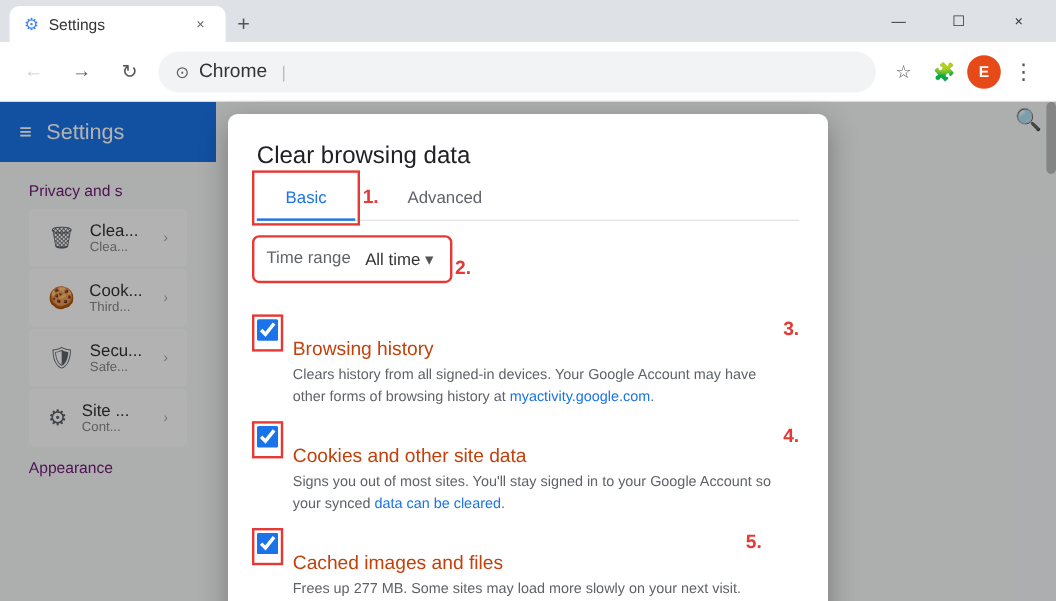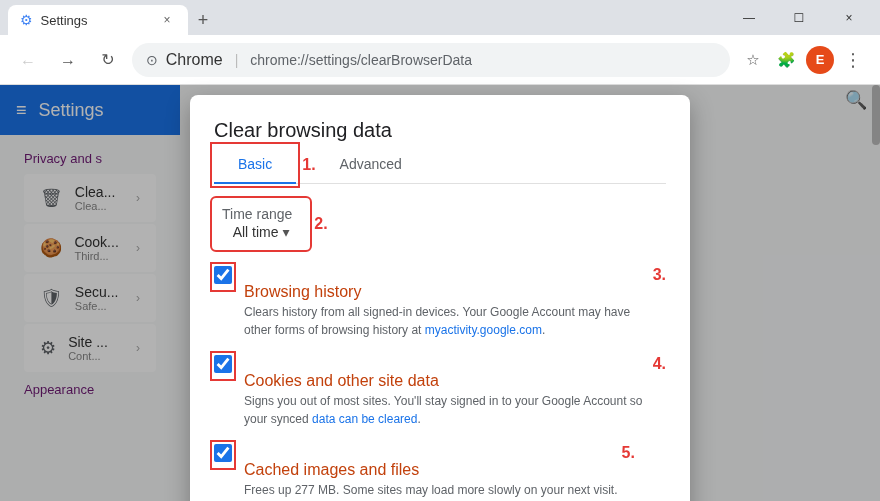--- a/index.html
+++ b/index.html
@@ -177,27 +177,26 @@
       border-bottom: 2px solid #1a73e8;
     }
     .dialog-tab.active.outlined {
       outline: 2px solid #e53935;
       outline-offset: 2px;
     }
 
     
     .time-range-row {
       display: flex;
-      align-items: center;
+      margin-bottom: 16px;
       outline: 2px solid #e53935;
       outline-offset: 2px;
       border-radius: 2px;
       padding: 6px 8px;
       width: fit-content;
-      flex-direction: column;
     }
     .time-range-label {
       font-size: 14px;
       color: #5f6368;
       margin-right: 8px;
     }
     .time-range-select {
       display: flex;
       align-items: center;
       gap: 4px;
@@ -301,21 +300,20 @@
 </div>
 
 <div class="address-bar">
   <div class="nav-btn disabled">←</div>
   <div class="nav-btn">→</div>
   <div class="nav-btn">↻</div>
   <div class="url-bar">
     <span class="url-icon">⊙</span>
     <span class="url-domain">Chrome</span>
     <span class="url-separator">|</span>
-    <span class="url-path">chrome://settings/clearBrowserData</span>
   </div>
   <div class="addr-icons">
     <div class="addr-icon">☆</div>
     <div class="addr-icon">🧩</div>
     <div class="profile-btn">E</div>
     <div class="addr-icon menu-btn">⋮</div>
   </div>
 </div>
 
 <div class="settings-bg">

